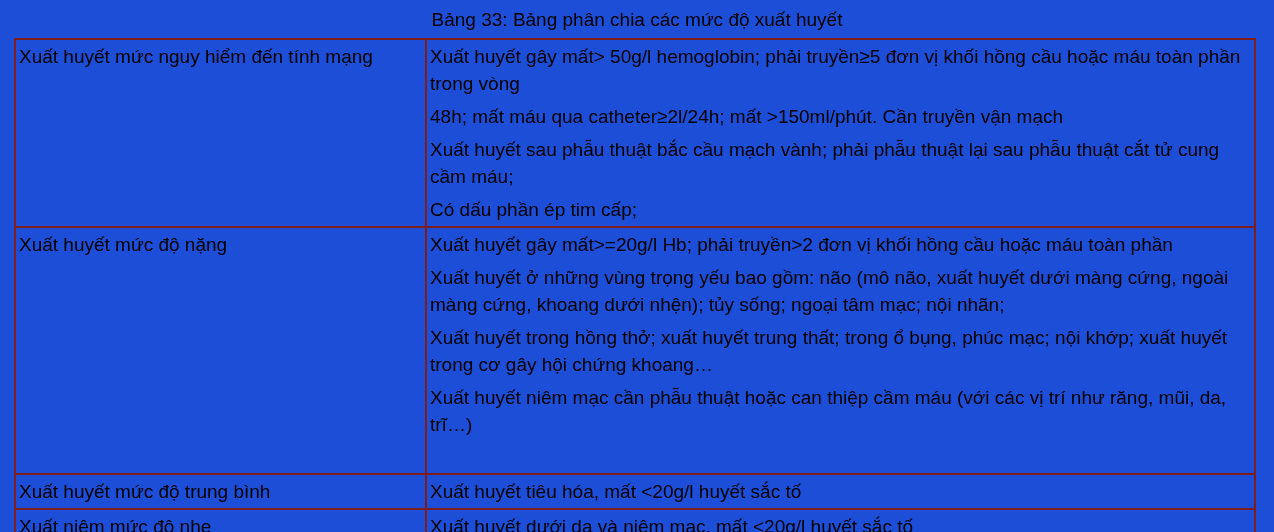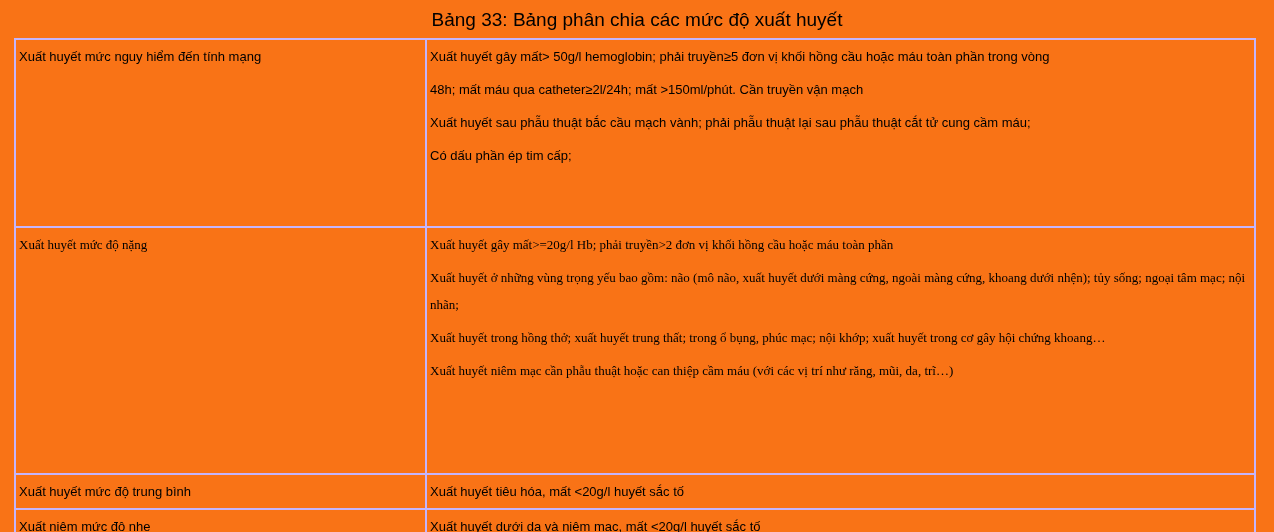--- a/index.html
+++ b/index.html
@@ -8,21 +8,21 @@
     width: 1274px;
     height: 532px;
     font-family: "Liberation Sans", sans-serif;
     color: #000000;
     overflow: hidden;
   }
   .page {
     position: relative;
     width: 1274px;
     height: 532px;
-    background: #f97316;
+    background: #1d4ed8;
     padding-left: 13px;
   }
   .caption {
     position: absolute;
     top: 9px;
     left: 0;
     width: 100%;
     text-align: center;
     font-size: 19px;
     line-height: 22px;
@@ -30,31 +30,31 @@
   }
   table.severity {
     position: absolute;
     top: 38px;
     left: 14px;
     width: 1242px;
     border-collapse: collapse;
     table-layout: fixed;
   }
   table.severity td {
-    border: 2px solid #c4b5fd;
+    border: 2px solid #7f1d1d;
     vertical-align: top;
     padding: 3px 6px 3px 3px;
-    font-size: 13px;
+    font-size: 19px;
     line-height: 27px;
   }
   td.level-cell { width: 411px; }
   td.criteria-cell p { margin: 0 0 6px 0; }
   td.criteria-cell p:last-child { margin-bottom: 0; }
   tr.row-0 td { height: 188px; }
-  tr.row-1 td { height: 247px; font-family: Liberation Serif, serif; }
+  tr.row-1 td { height: 247px; }
   tr.row-2 td { height: 20px; }
   tr.row-3 td { height: 37px; }
 </style>
 </head>
 <body>
 
 <div class="page">
 
   <div class="caption">Bảng 33: Bảng phân chia các mức độ xuất huyết</div>
 

